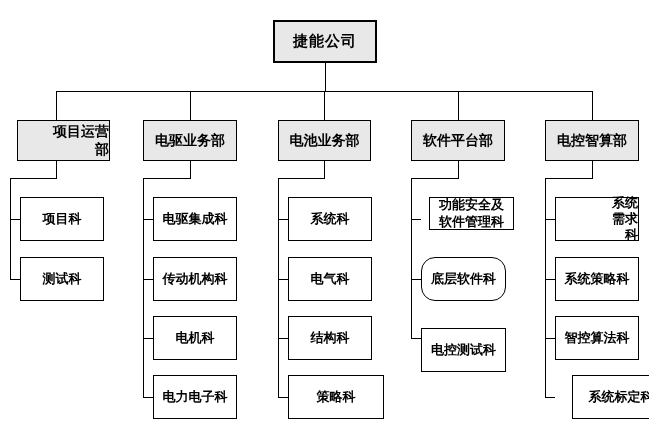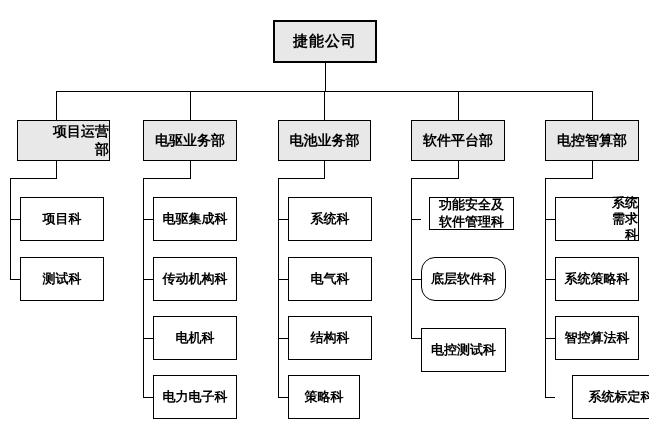--- a/index.html
+++ b/index.html
@@ -85,21 +85,21 @@
   <div class="node sect" style="left:20px; top:257px; width:84px; height:44px;">测试科</div>
 
   <div class="node sect" style="left:153px; top:257px; width:84px; height:44px;">传动机构科</div>
   <div class="node sect" style="left:153px; top:197px; width:84px; height:44px;">电驱集成科</div>
   <div class="node sect" style="left:153px; top:316px; width:84px; height:44px;">电机科</div>
   <div class="node sect" style="left:153px; top:375px; width:84px; height:44px;">电力电子科</div>
 
   <div class="node sect" style="left:288px; top:197px; width:84px; height:44px;">系统科</div>
   <div class="node sect" style="left:288px; top:257px; width:84px; height:44px;">电气科</div>
   <div class="node sect" style="left:288px; top:316px; width:84px; height:44px;">结构科</div>
-  <div class="node sect" style="left:288px; top:375px; width:72px; height:44px;">策略科</div>
+  <div class="node sect" style="left:288px; top:375px; width:96px; height:44px;">策略科</div>
 
   <div class="node sect" style="left:421px; top:197px; width:85px; height:33px;margin-left:8px;">功能安全及
 软件管理科</div>
   <div class="node sect" style="left:421px; top:257px; width:85px; height:44px;border-radius:14px;">底层软件科</div>
   <div class="node sect" style="left:421px; top:316px; width:85px; height:44px;margin-top:12px;">电控测试科</div>
 
   <div class="node sect" style="left:555px; top:197px; width:84px; height:44px;padding-left:48px;">系统需求科</div>
   <div class="node sect" style="left:555px; top:257px; width:84px; height:44px;">系统策略科</div>
   <div class="node sect" style="left:555px; top:316px; width:84px; height:44px;">智控算法科</div>
   <div class="node sect" style="left:572px; top:375px; width:92px; height:44px;padding-left:6px;">系统标定科</div>

